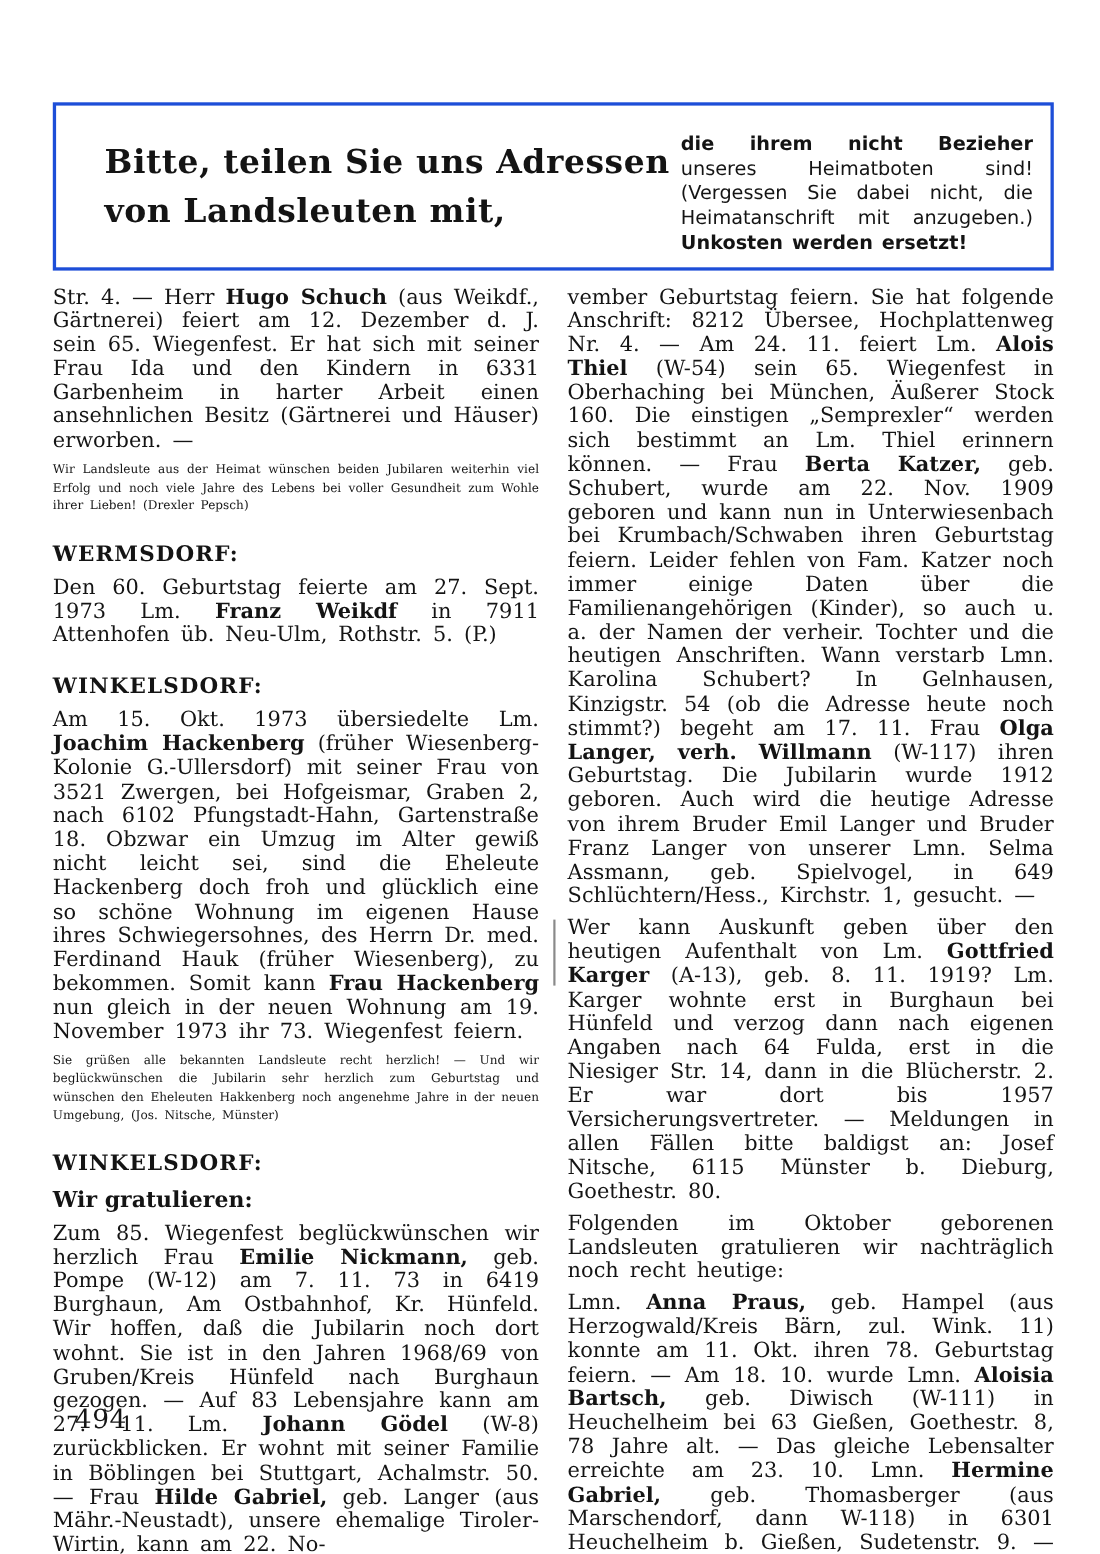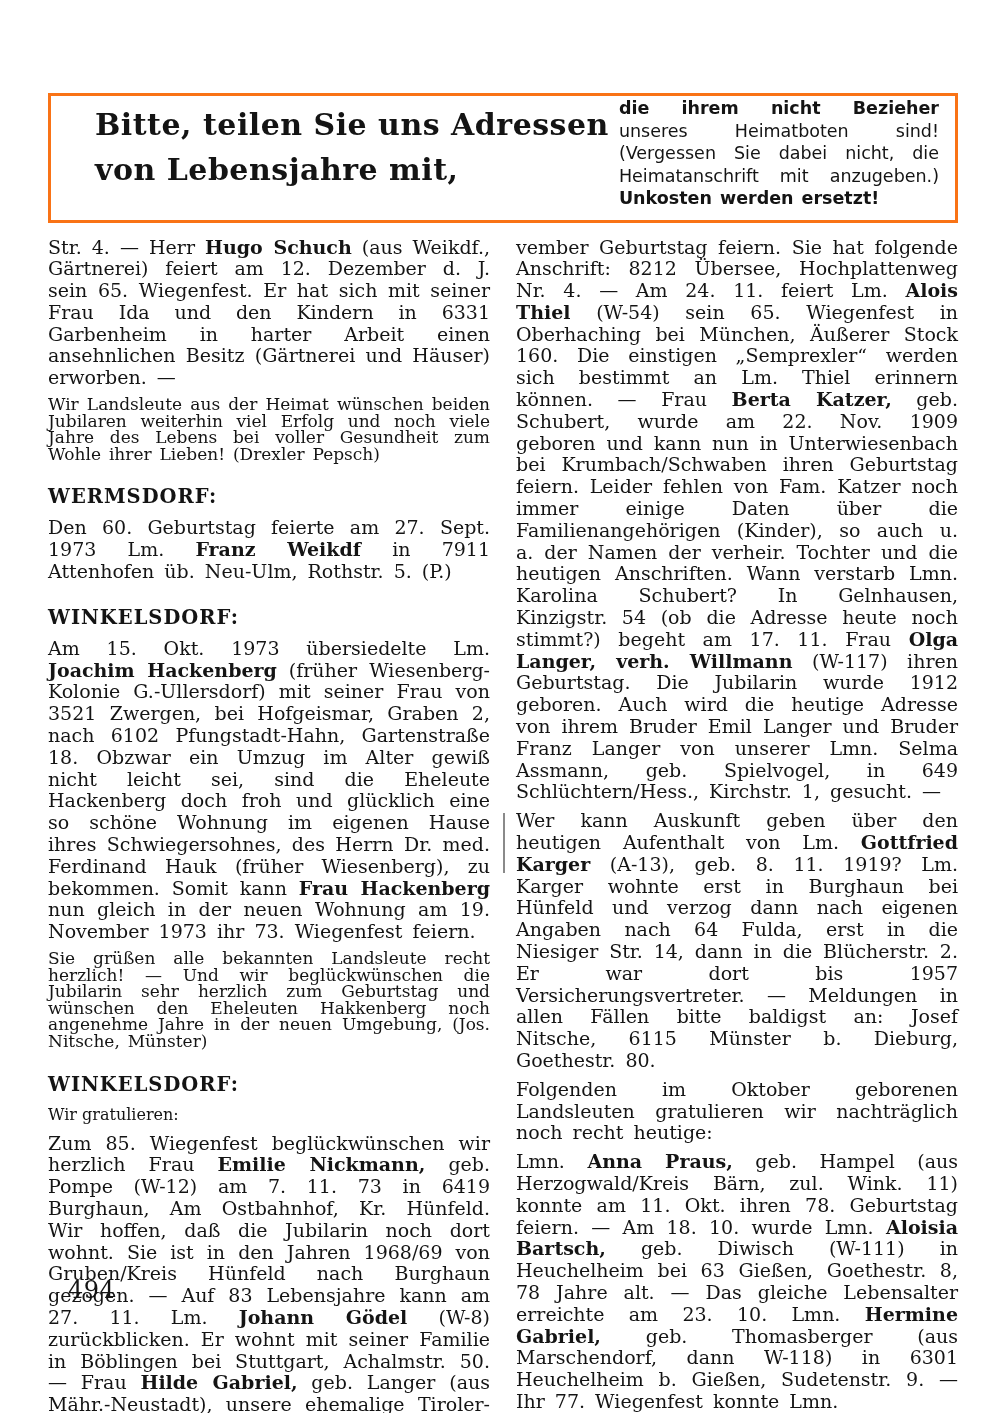--- a/index.html
+++ b/index.html
@@ -11,25 +11,25 @@
     background: #ffffff;
     color: #141414;
     box-sizing: border-box;
     padding: 93px 42px 0 48px;
     font-family: "DejaVu Serif", serif;
     overflow: hidden;
   }
 
   
   .header-box {
-    border: 3px solid #f97316;
+    border: 3px solid #1d4ed8;
     display: flex;
     align-items: flex-start;
     box-sizing: border-box;
-    padding: 0 16px 10px 14px;
+    padding: 23px 16px 10px 14px;
     min-height: 99px;
     margin-bottom: 14px;
   }
   .hb-left {
     flex: 0 0 43%;
     box-sizing: border-box;
     padding: 6px 10px 0 30px;
     font-weight: bold;
     font-size: 30px;
     line-height: 45px;
@@ -52,35 +52,35 @@
 
   p.body {
     margin: 0 0 7px 0;
     font-size: 19px;
     line-height: 21.8px;
     text-align: justify;
     word-spacing: 4px;
   }
   p.small {
     margin: 2px 0 8px 0;
-    font-size: 17px;
+    font-size: 11px;
     line-height: 16.6px;
     text-align: justify;
     word-spacing: 2.5px;
   }
   h3.section {
     margin: 23px 0 9px 0;
     font-size: 19.5px;
     letter-spacing: 1px;
     font-weight: bold;
   }
   h4.sub {
     margin: 0 0 9px 0;
-    font-size: 16px;
-    font-weight: normal;
+    font-size: 20px;
+    font-weight: bold;
   }
   .bold { font-weight: bold; }
 
   
   .para-marked { position: relative; }
   .mark-tick {
     position: absolute;
     left: -13px;
     top: 3px;
     width: 1.5px;
@@ -98,21 +98,21 @@
   }
 </style>
 </head>
 <body>
 
 <div class="page">
 
   <div class="header-box">
     <div class="hb-left">
       <div>Bitte, teilen Sie uns Adressen</div>
-      <div>von Lebensjahre mit,</div>
+      <div>von Landsleuten mit,</div>
     </div>
     <div class="hb-right"><span class="bold">die ihrem nicht Bezieher</span><span> unseres Heimatboten sind! (Vergessen Sie dabei nicht, die Heimatanschrift mit anzugeben.) </span><span class="bold">Unkosten werden ersetzt!</span></div>
   </div>
 
   <div class="columns">
 
     <div class="col">
       <p class="body"><span>Str. 4. — Herr </span><span class="bold">Hugo Schuch</span><span> (aus Weikdf., Gärtnerei) feiert am 12. Dezember d. J. sein 65. Wiegenfest. Er hat sich mit seiner Frau Ida und den Kindern in 6331 Garbenheim in harter Arbeit einen ansehnlichen Besitz (Gärtnerei und Häuser) erworben. —</span></p>
       <p class="small">Wir Landsleute aus der Heimat wünschen beiden Jubilaren weiterhin viel Erfolg und noch viele Jahre des Lebens bei voller Gesundheit zum Wohle ihrer Lieben! (Drexler Pepsch)</p>
 

